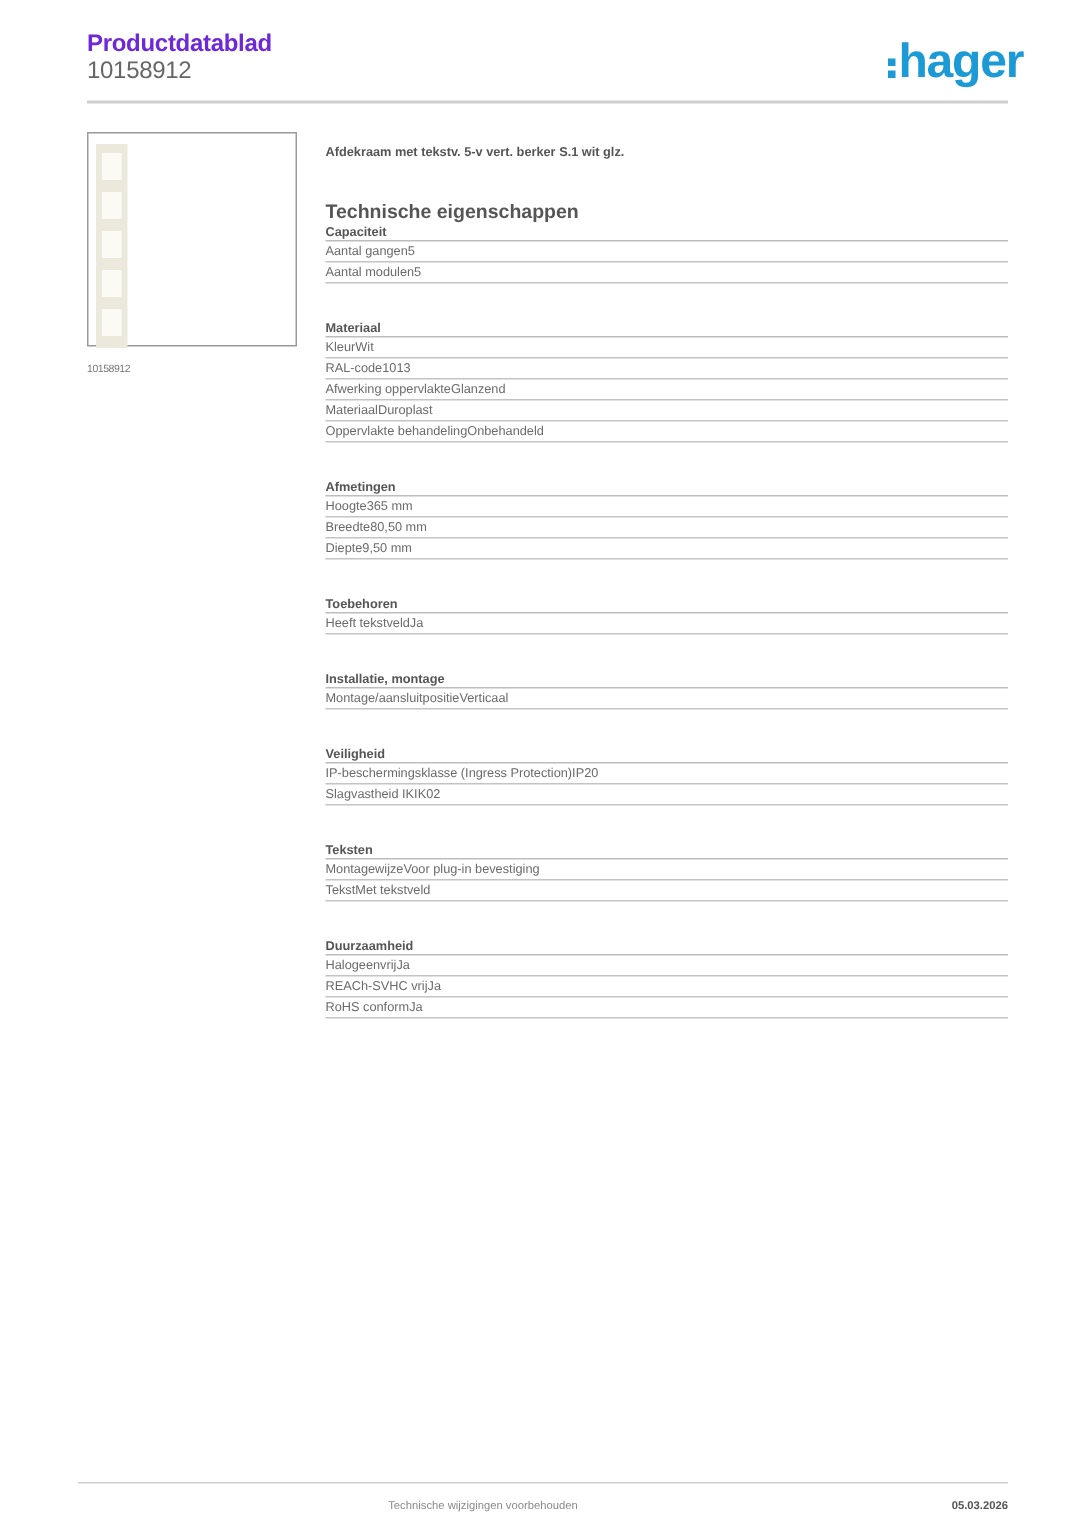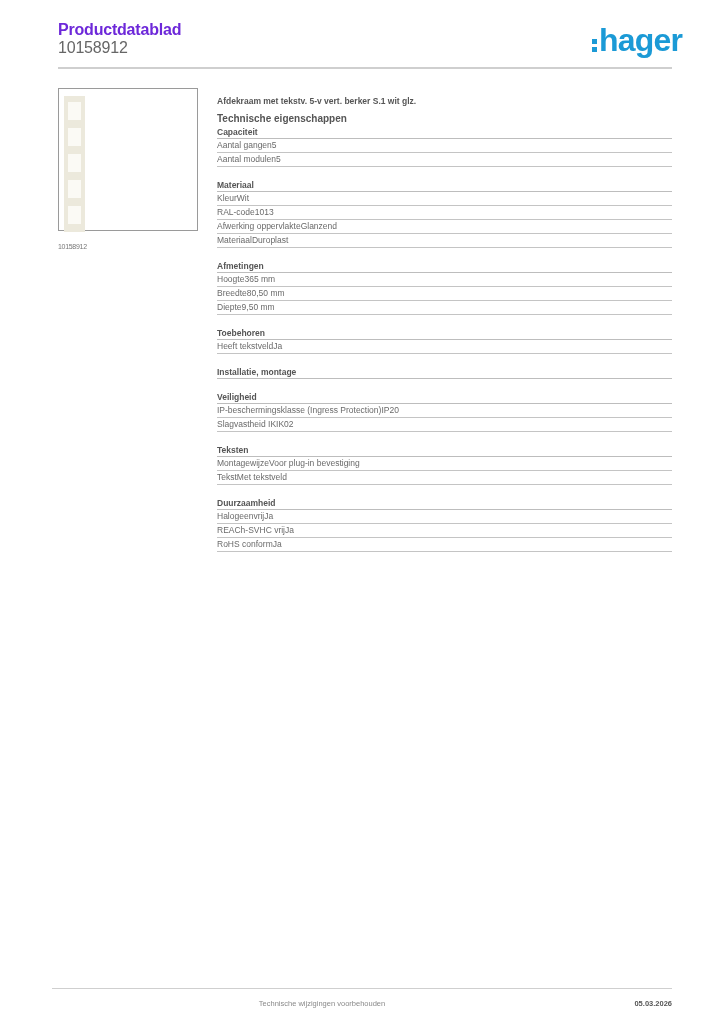--- a/index.html
+++ b/index.html
@@ -14,22 +14,22 @@
     .logo .dots::before { top: 4px; }
     .logo .dots::after { top: 12px; }
 
     .image-box { position: absolute; left: 58px; top: 88px; width: 140px; height: 143px; border: 1px solid #9a9a9a; box-sizing: border-box; background: #fff; }
     .frame { position: absolute; left: 5px; top: 7px; width: 21px; height: 136px; background: #ece9dc; }
     .frame .cell { position: absolute; left: 4px; width: 13px; height: 18px; background: #fbfaf5; }
     .image-caption { position: absolute; left: 58px; top: 243px; font-size: 7px; color: #777777; letter-spacing: -0.3px; }
 
     .content { position: absolute; left: 217px; top: 95px; width: 455px; }
     .product-title { font-size: 8.5px; font-weight: bold; color: #555555; height: 12px; line-height: 12px; }
-    .tech-heading { margin-top: 6px; font-size: 10px; font-weight: bold; color: #555555; height: 12px; line-height: 12px; }
-    .section { margin-top: 12px; }
+    .tech-heading { margin-top: 28px; font-size: 13px; font-weight: bold; color: #555555; height: 12px; line-height: 12px; }
+    .section { margin-top: 23px; }
     .section:first-of-type { margin-top: 1px; }
     .section-title { font-size: 8.5px; font-weight: bold; color: #555555; height: 12px; line-height: 12px; border-bottom: 1.5px solid #bdbdbd; }
     .row { display: flex; font-size: 8.5px; color: #6a6a6a; height: 13px; line-height: 13px; border-bottom: 1px solid #c4c4c4; }
     .row .label, .row .value { white-space: nowrap; }
 
     .footer-rule { position: absolute; left: 52px; top: 988px; width: 620px; height: 1px; background: #cfcfcf; }
     .footer-left { position: absolute; left: 52px; top: 999px; font-size: 13px; font-weight: normal; color: #555555; margin-top: 48px; }
     .footer-center { position: absolute; left: 0; width: 644px; top: 999px; text-align: center; font-size: 7.5px; color: #8a8a8a; }
     .footer-right { position: absolute; right: 52px; top: 999px; font-size: 7.5px; font-weight: bold; color: #555555; margin-left: 24px; }
   </style>
@@ -80,20 +80,24 @@
           <span class="value">1013</span>
         </div>
         <div class="row">
           <span class="label">Afwerking oppervlakte</span>
           <span class="value">Glanzend</span>
         </div>
         <div class="row">
           <span class="label">Materiaal</span>
           <span class="value">Duroplast</span>
         </div>
+        <div class="row">
+          <span class="label">Oppervlakte behandeling</span>
+          <span class="value">Onbehandeld</span>
+        </div>
       </div>
       <div class="section">
         <div class="section-title">Afmetingen</div>
         <div class="row">
           <span class="label">Hoogte</span>
           <span class="value">365 mm</span>
         </div>
         <div class="row">
           <span class="label">Breedte</span>
           <span class="value">80,50 mm</span>
@@ -105,20 +109,24 @@
       </div>
       <div class="section">
         <div class="section-title">Toebehoren</div>
         <div class="row">
           <span class="label">Heeft tekstveld</span>
           <span class="value">Ja</span>
         </div>
       </div>
       <div class="section">
         <div class="section-title">Installatie, montage</div>
+        <div class="row">
+          <span class="label">Montage/aansluitpositie</span>
+          <span class="value">Verticaal</span>
+        </div>
       </div>
       <div class="section">
         <div class="section-title">Veiligheid</div>
         <div class="row">
           <span class="label">IP-beschermingsklasse (Ingress Protection)</span>
           <span class="value">IP20</span>
         </div>
         <div class="row">
           <span class="label">Slagvastheid IK</span>
           <span class="value">IK02</span>

